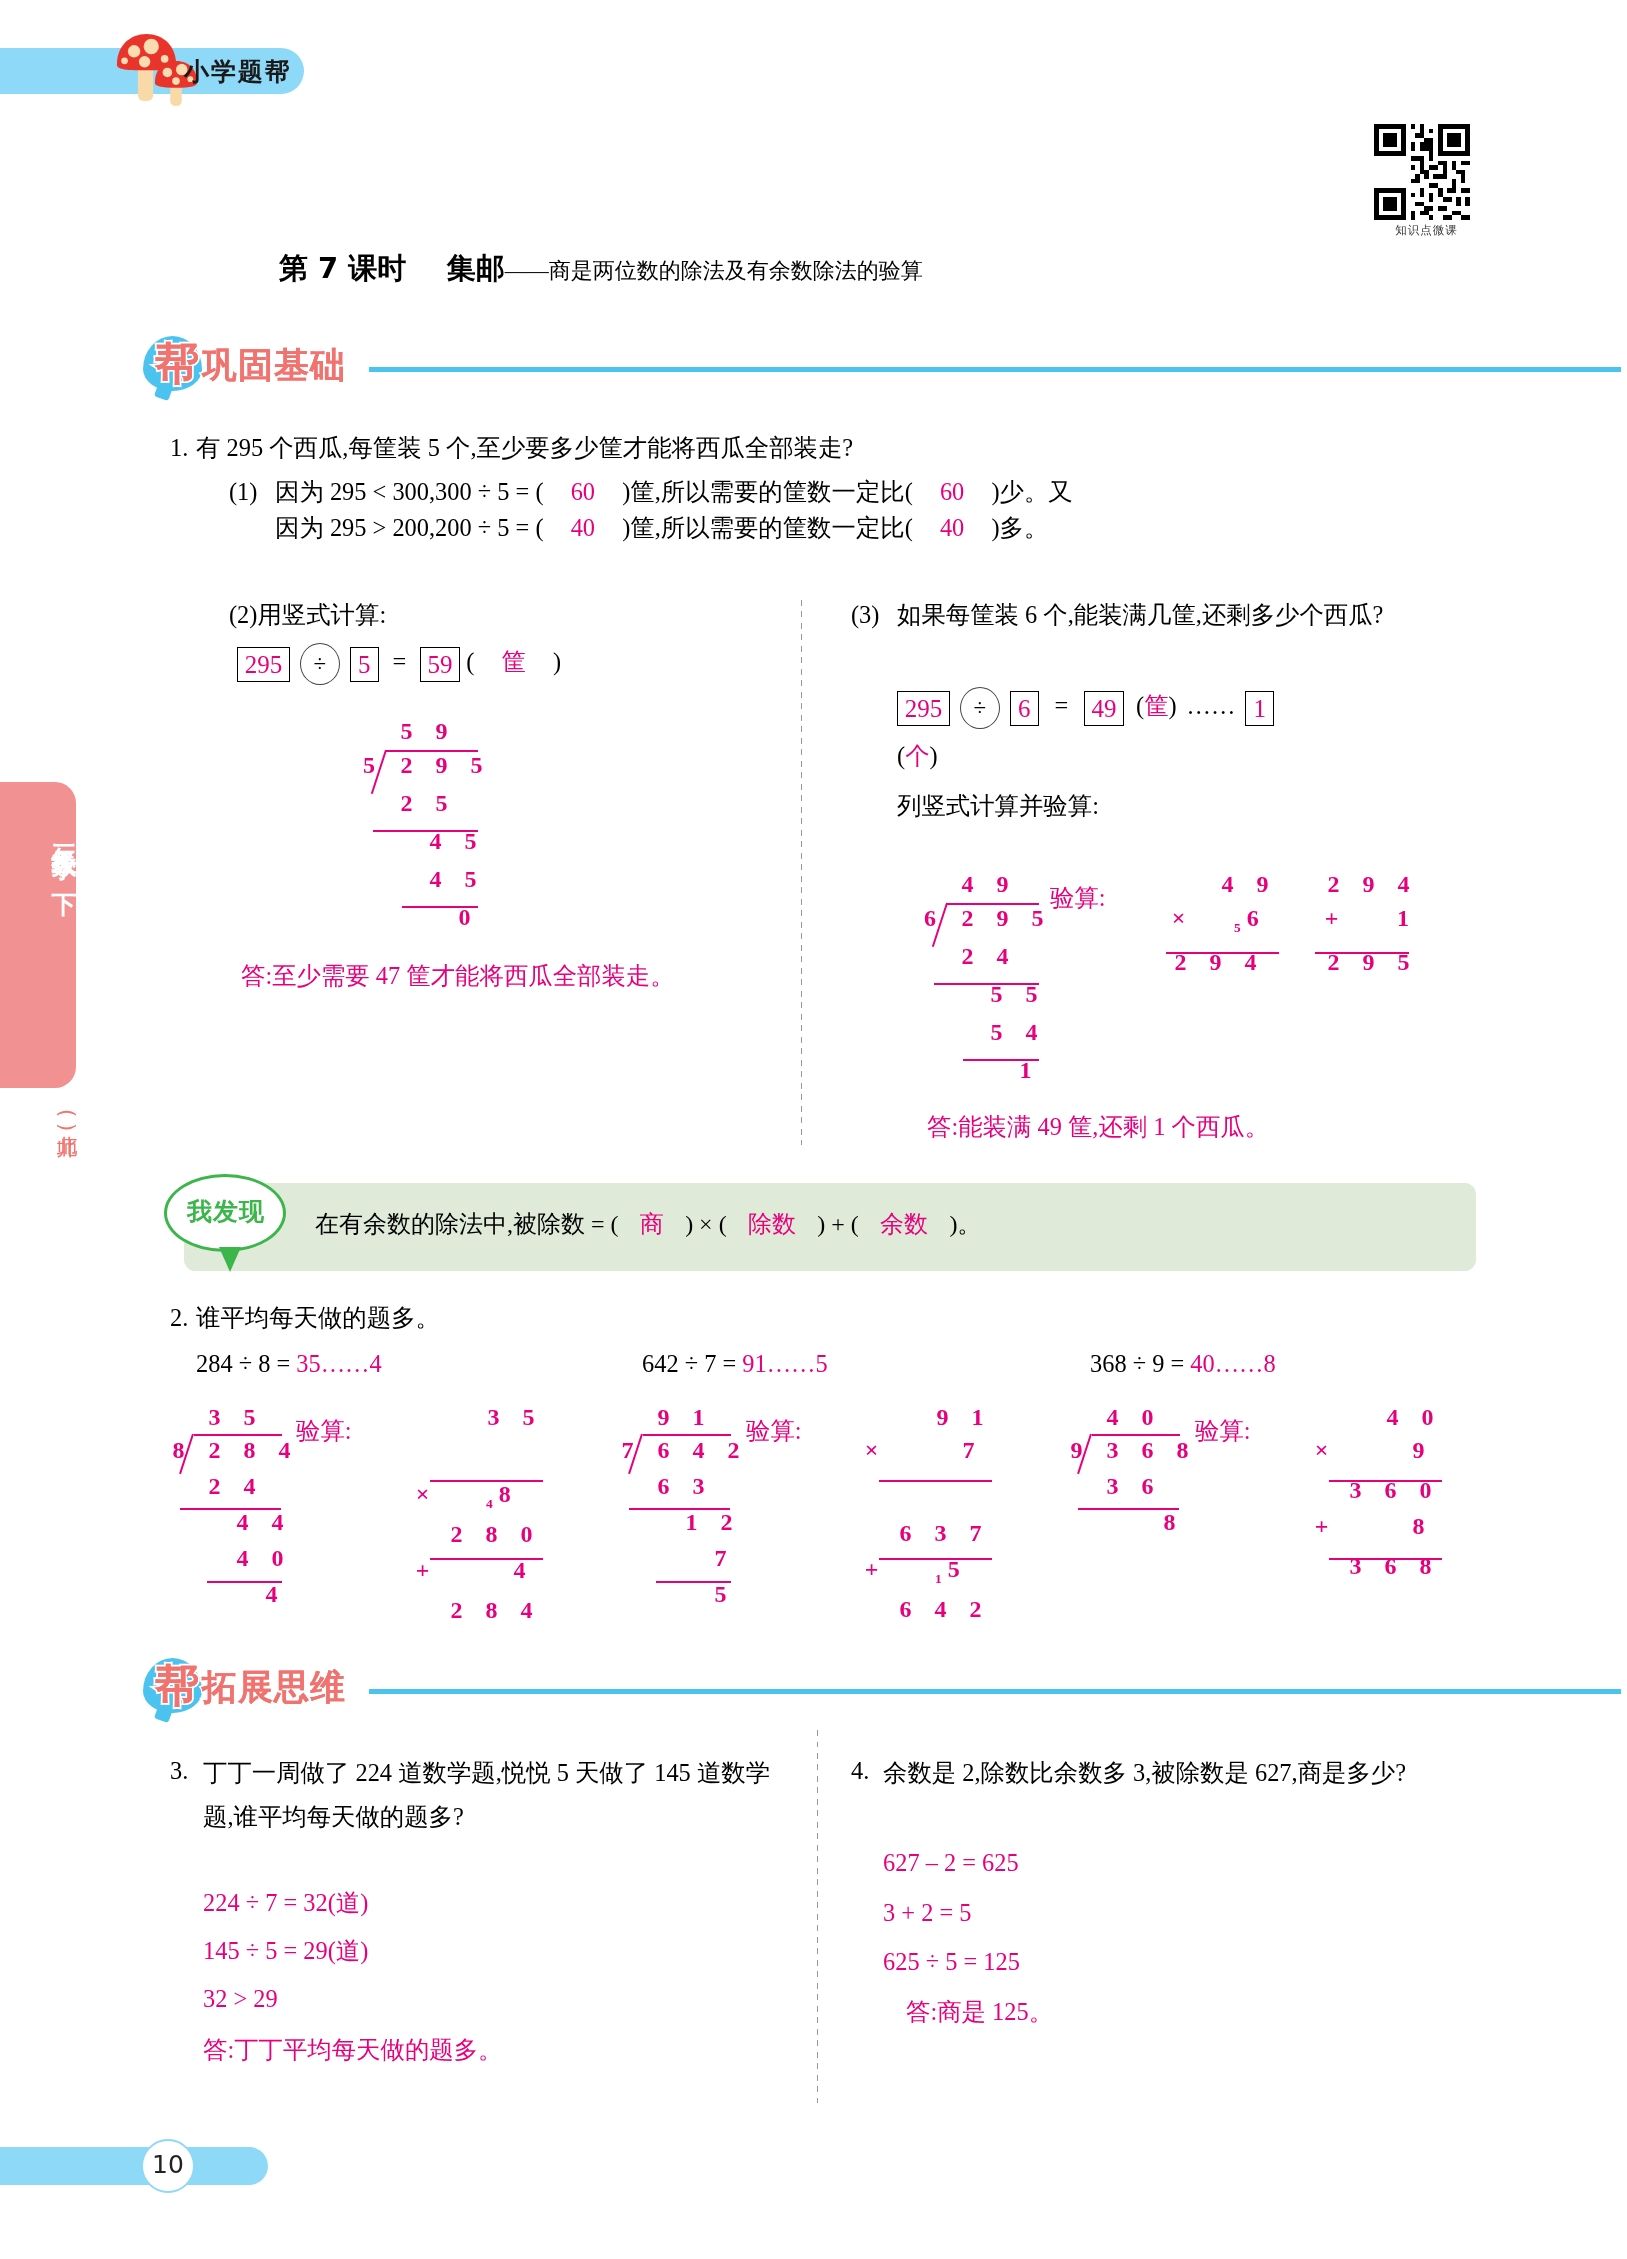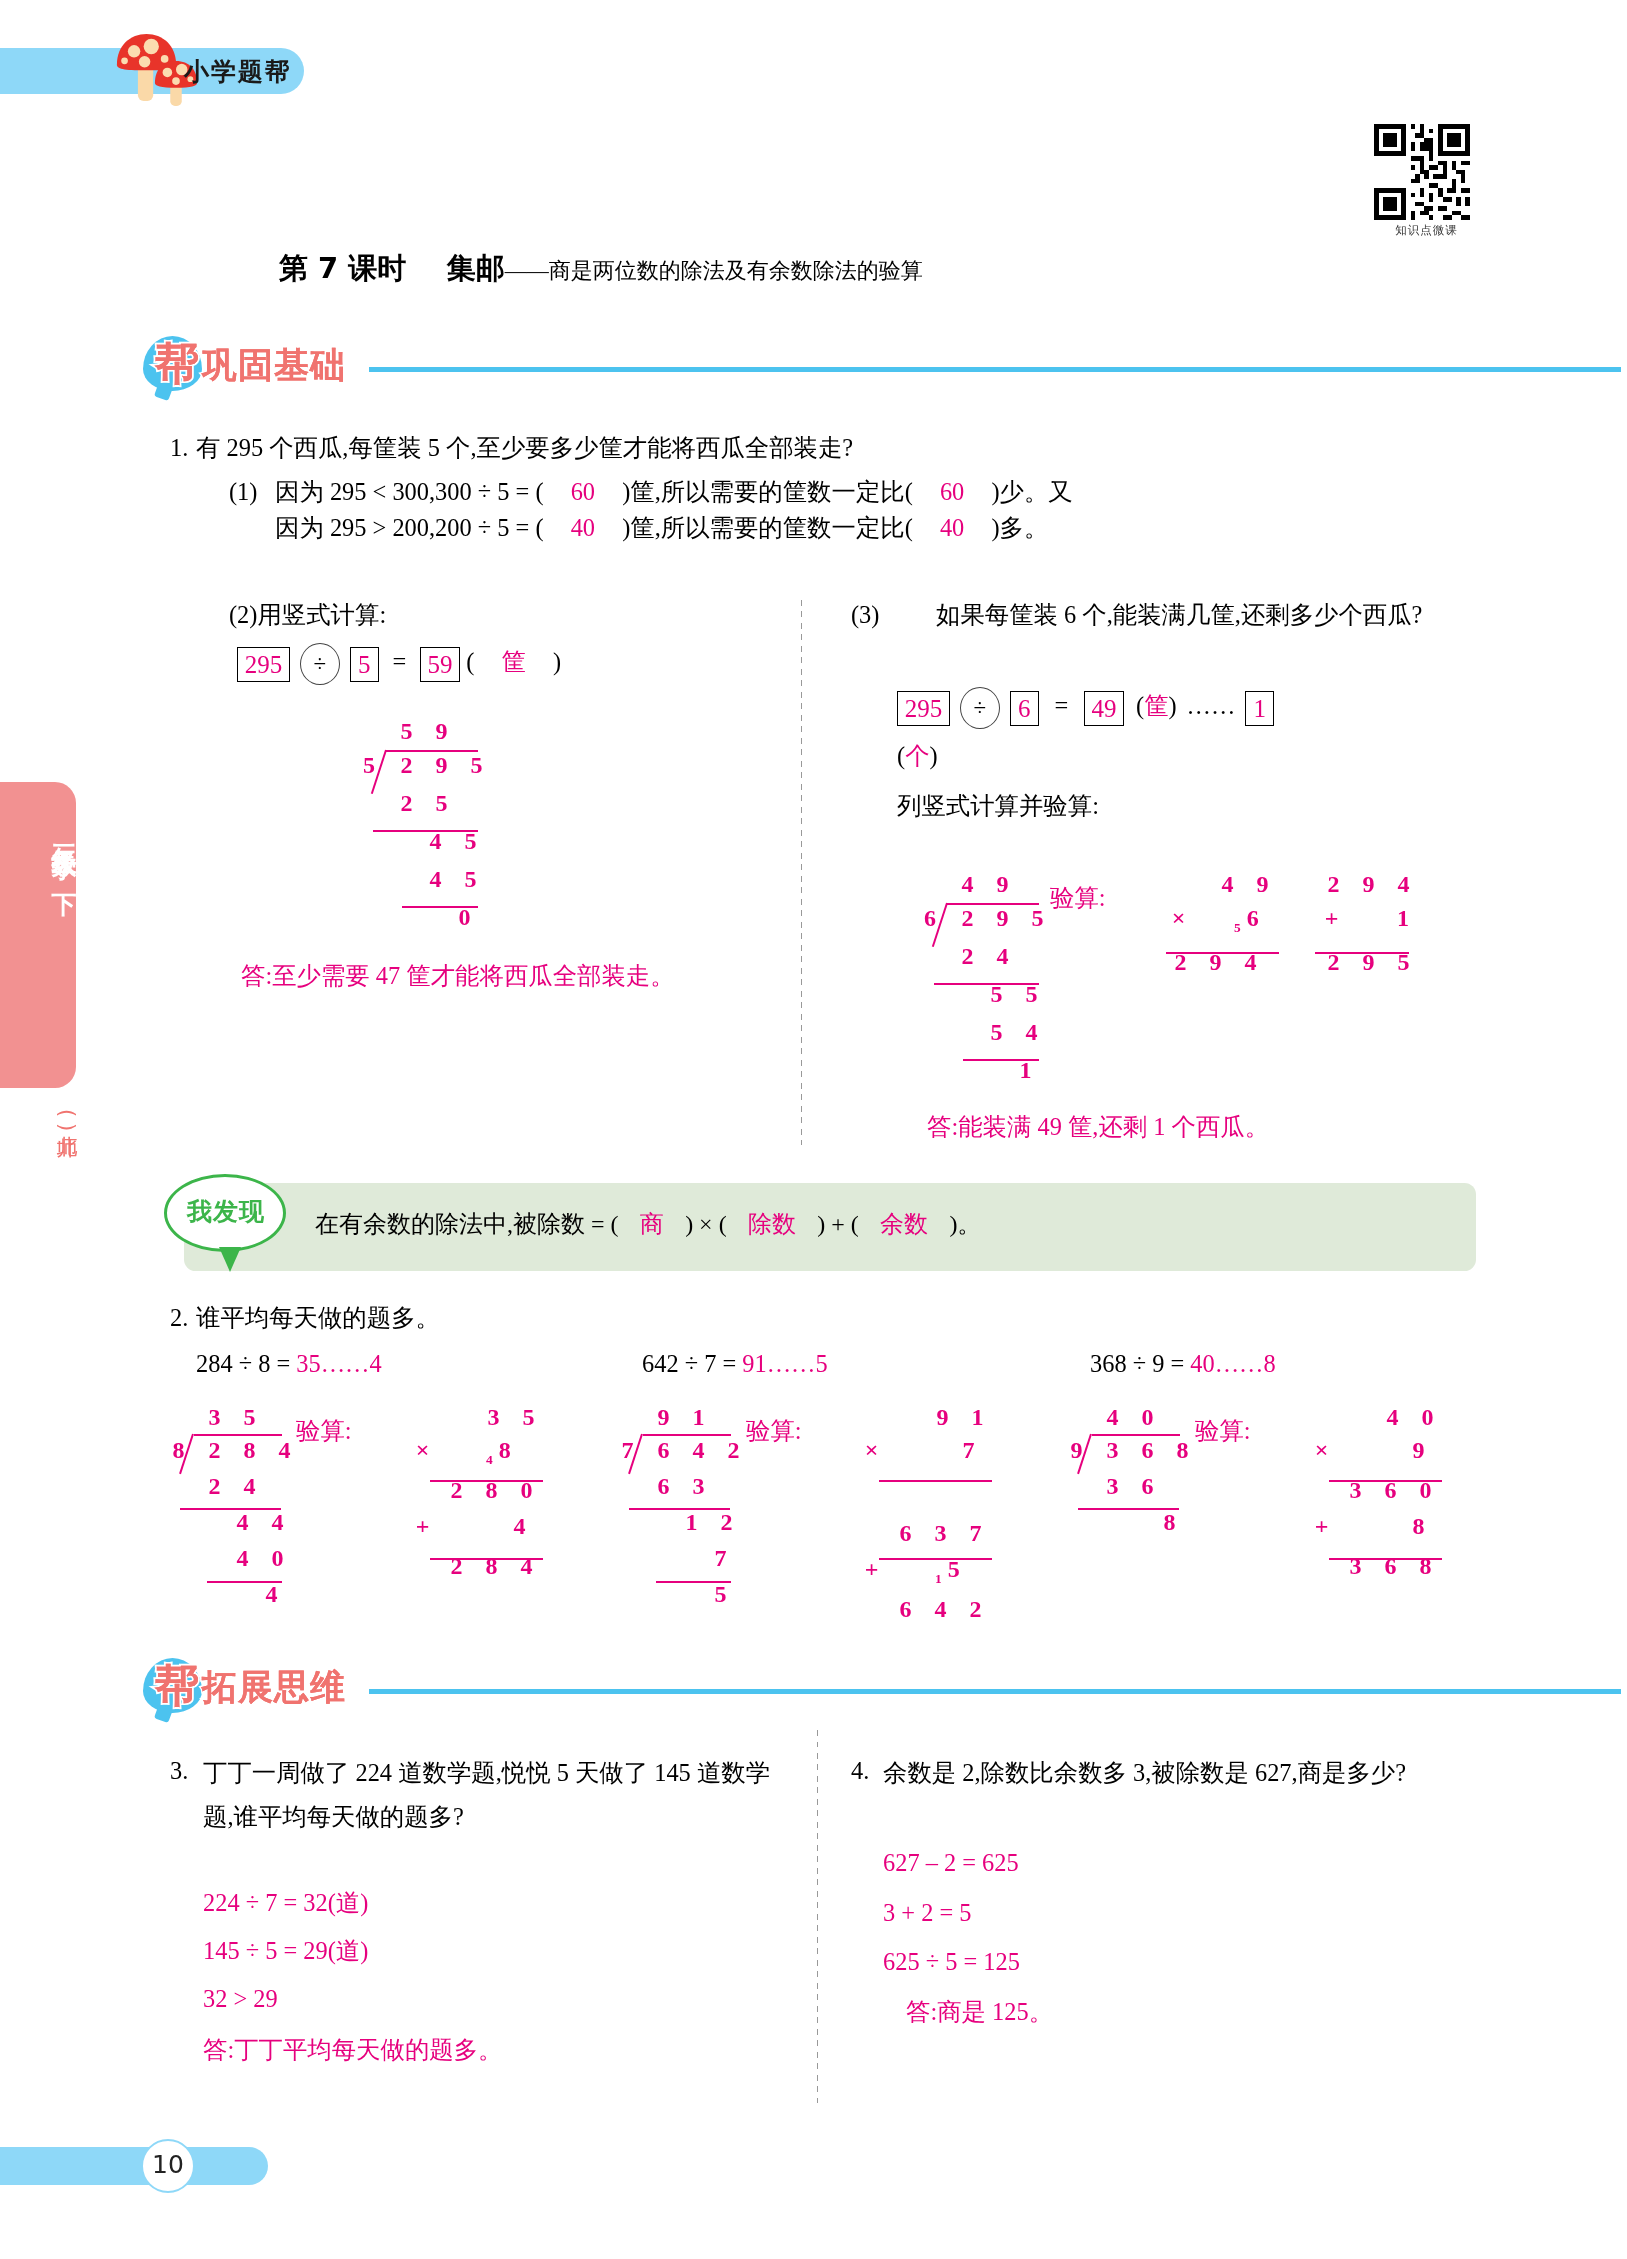--- a/index.html
+++ b/index.html
@@ -319,21 +319,21 @@
   <div class="hr" style="left:50px; top:187px; width:76px;"></div>
   <div class="vrow" style="height:38px;">
     <span class="dig" style="width:92px;"></span>
     <span class="dig">0</span>
   </div>
 </div>
 
 <div class="q ans" style="left:241px; top:956px; width:497px; line-height:40px;">答:至少需要 47 筐才能将西瓜全部装走。</div>
 
 <div class="q" style="left:851px; top:595px;">(3)</div>
-<div class="q" style="left:936px; top:595px; width:583px;">如果每筐装 6 个,能装满几筐,还剩多少个西瓜?</div>
+<div class="q" style="left:897px; top:595px; width:583px;">如果每筐装 6 个,能装满几筐,还剩多少个西瓜?</div>
 
 <div class="q" style="left:897px; top:686px; white-space:nowrap;">
   <span class="bx">295</span>
   <span class="circ">÷</span>
   <span class="bx">6</span>
   <span style="padding:0 9.6px;">=</span>
   <span class="bx">49</span>
   <span style="padding-left:5.7px;">(</span><span class="ans">筐</span><span>)</span>
   <span style="padding:0 3.8px;">……</span>
   <span class="bx">1</span>
@@ -486,21 +486,21 @@
   </div>
 </div>
 <div class="q ans" style="left:296px; top:1411px;">验算:</div>
 <div class="vcalc" style="left:409px; top:1405px;">
   <div class="vrow" style="height:32.5px;">
     <span class="dig" style="width:27px;"></span>
     <span class="dig" style="width:31px;"></span>
     <span class="dig">3</span>
     <span class="dig">5</span>
   </div>
-  <div class="vrow" style="height:40px;">
+  <div class="vrow" style="height:40px;margin-top:44px;">
     <span class="dig" style="width:27px;">×</span>
     <span class="dig" style="width:38px;"></span>
     <span class="carry">4</span>
     <span>8</span>
   </div>
   <div class="hr" style="left:21px; top:75px; width:113px;"></div>
   <div class="vrow" style="height:36px;">
     <span class="dig" style="width:27px;"></span>
     <span class="dig">2</span>
     <span class="dig">8</span>

